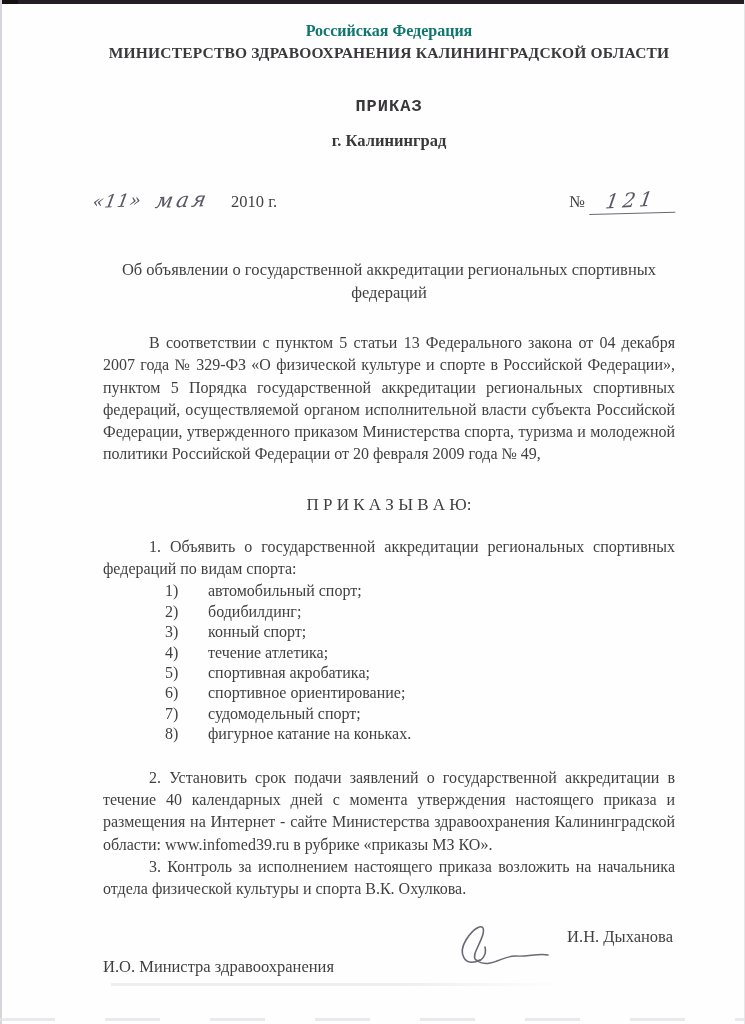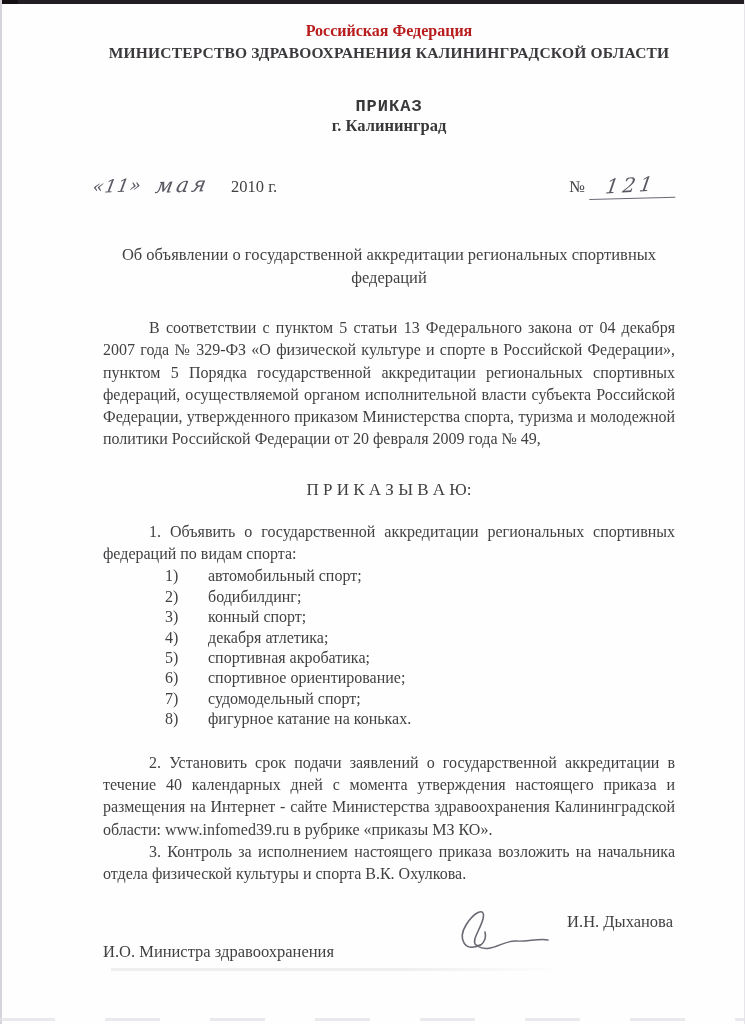--- a/index.html
+++ b/index.html
@@ -39,21 +39,21 @@
     position: absolute;
     top: 0; left: 0; right: 0; bottom: 0;
     padding: 20px 70px 0 103px;
     box-sizing: border-box;
   }
   .hdr-country {
     text-align: center;
     font-weight: bold;
     font-size: 16px;
     line-height: 22px;
-    color: #b91c1c;
+    color: #0f766e;
   }
   .hdr-ministry {
     text-align: center;
     font-weight: bold;
     font-size: 15.5px;
     line-height: 22px;
     letter-spacing: .2px;
     color: #3a383b;
   }
   .doc-type {
@@ -62,20 +62,21 @@
     font-size: 17px;
     letter-spacing: 1px;
     margin-top: 33px;
     color: #39373a;
     font-family: Liberation Mono, monospace;
   }
   .city {
     text-align: center;
     font-weight: bold;
     font-size: 16.5px;
+    margin-top: 15px;
     color: #39373a;
   }
   .date-row {
     margin-top: 37px;
     display: flex;
     justify-content: space-between;
     align-items: baseline;
     font-size: 16.5px;
   }
   .date-left { margin-left: -10px; }
@@ -205,21 +206,21 @@
       <div class="sport-row">
         <span class="sport-num">2)</span>
         <span>бодибилдинг;</span>
       </div>
       <div class="sport-row">
         <span class="sport-num">3)</span>
         <span>конный спорт;</span>
       </div>
       <div class="sport-row">
         <span class="sport-num">4)</span>
-        <span>декабря атлетика;</span>
+        <span>течение атлетика;</span>
       </div>
       <div class="sport-row">
         <span class="sport-num">5)</span>
         <span>спортивная акробатика;</span>
       </div>
       <div class="sport-row">
         <span class="sport-num">6)</span>
         <span>спортивное ориентирование;</span>
       </div>
       <div class="sport-row">

